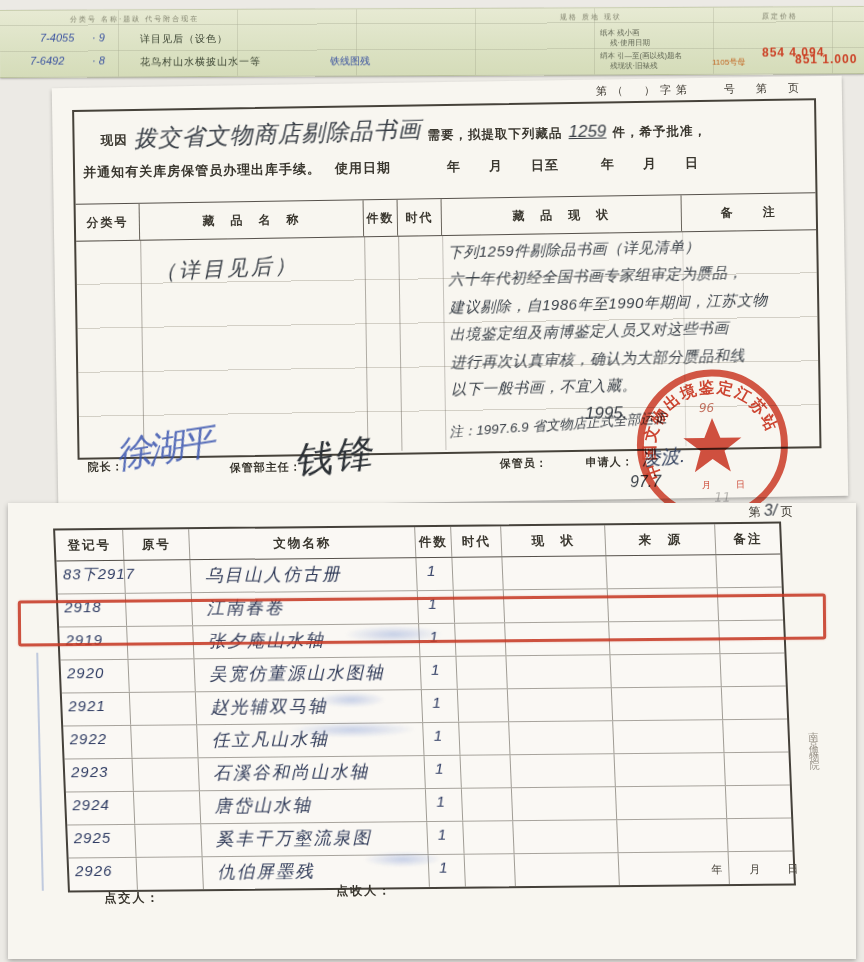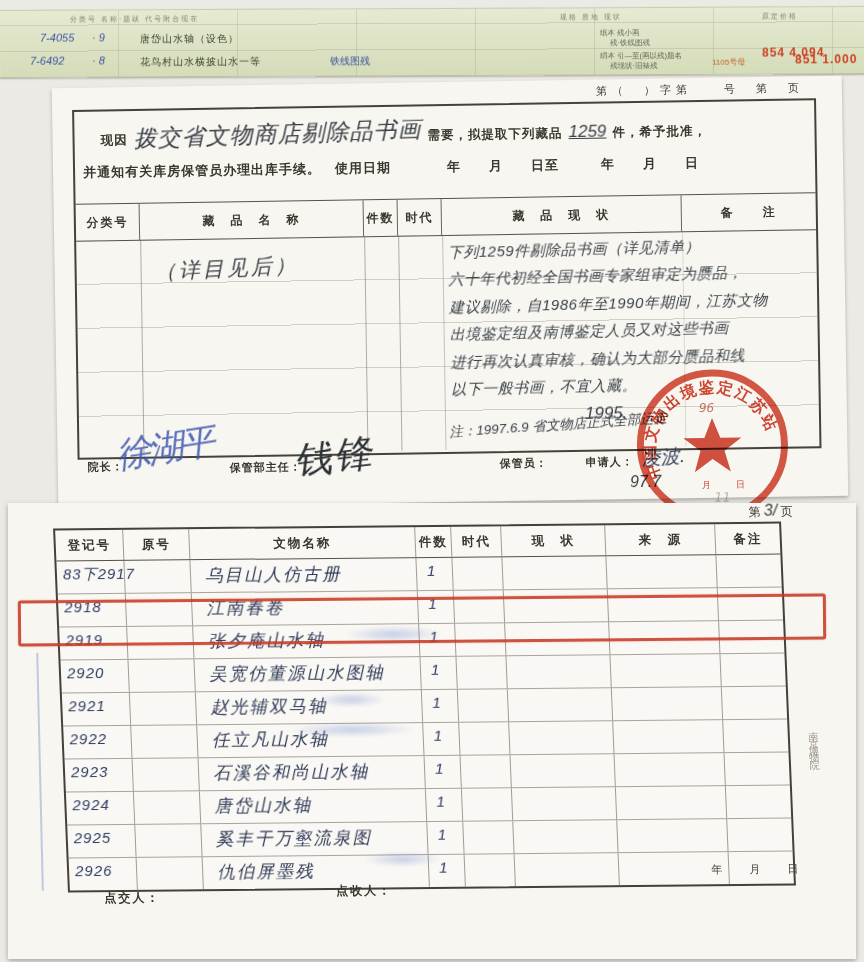--- a/index.html
+++ b/index.html
@@ -87,24 +87,24 @@
   <div class="abs topstrip">
     <div class="ts-grid"></div>
     <div class="abs ts-head" style="left:70px;top:4px;">分类号  名称·题跋 代号附合现在</div>
     <div class="abs ts-head" style="left:560px;top:4px;">规格  质地 现状</div>
     <div class="abs ts-head" style="left:762px;top:4px;">原定价格</div>
     <div class="abs" style="left:0;top:18px;width:864px;">
 
         <div class="ts-row" style="position:relative;height:23px;">
           <span class="abs ts-no" style="left:40px;top:3px;">7-4055</span>
           <span class="abs ts-no" style="left:92px;top:3px;">· 9</span>
-          <span class="abs ts-name" style="left:140px;top:4px;">唐岱山水轴（设色）</span>
+          <span class="abs ts-name" style="left:140px;top:4px;">详目见后（设色）</span>
           <span class="abs ts-name2" style="left:330px;top:4px;"></span>
           <span class="abs ts-mid" style="left:600px;top:2px;">纸本 残小画</span>
-          <span class="abs ts-mid" style="left:610px;top:12px;">残·铁线图残</span>
+          <span class="abs ts-mid" style="left:610px;top:12px;">残·使用日期</span>
           <span class="abs ts-stamp" style="left:712px;top:8px;"></span>
           <span class="abs ts-price" style="left:762px;top:20px;">854 4.094</span>
         </div>
 
         <div class="ts-row" style="position:relative;height:23px;">
           <span class="abs ts-no" style="left:30px;top:3px;">7-6492</span>
           <span class="abs ts-no" style="left:92px;top:3px;">· 8</span>
           <span class="abs ts-name" style="left:140px;top:4px;">花鸟村山水横披山水一等</span>
           <span class="abs ts-name2" style="left:330px;top:4px;">铁线图残</span>
           <span class="abs ts-mid" style="left:600px;top:2px;">绢本 引—至(画以残)题名</span>

